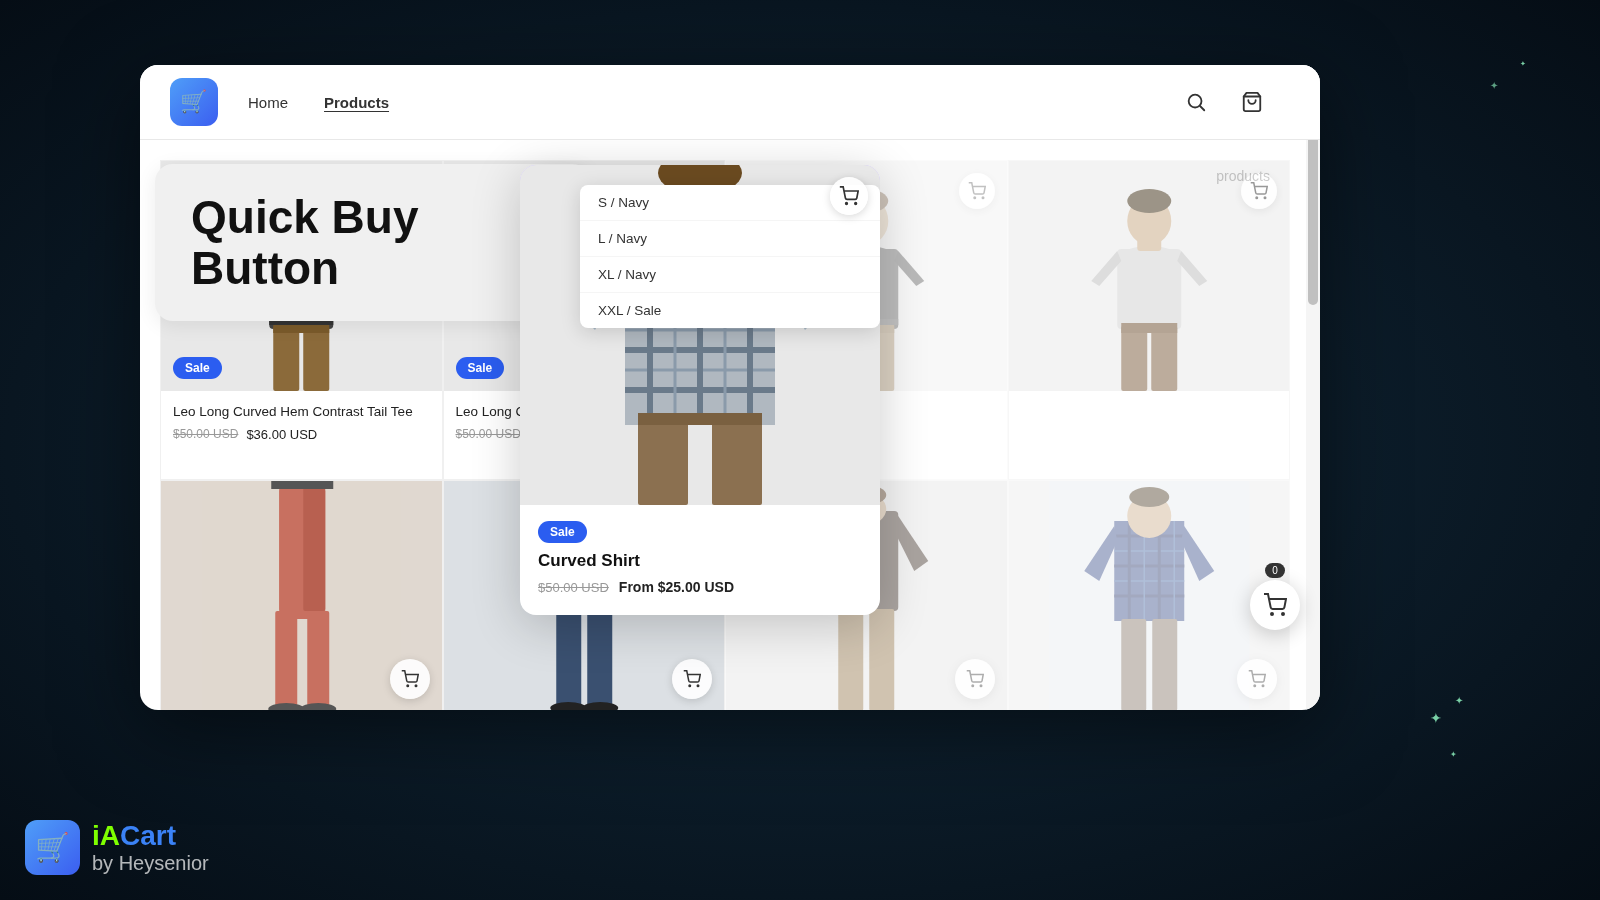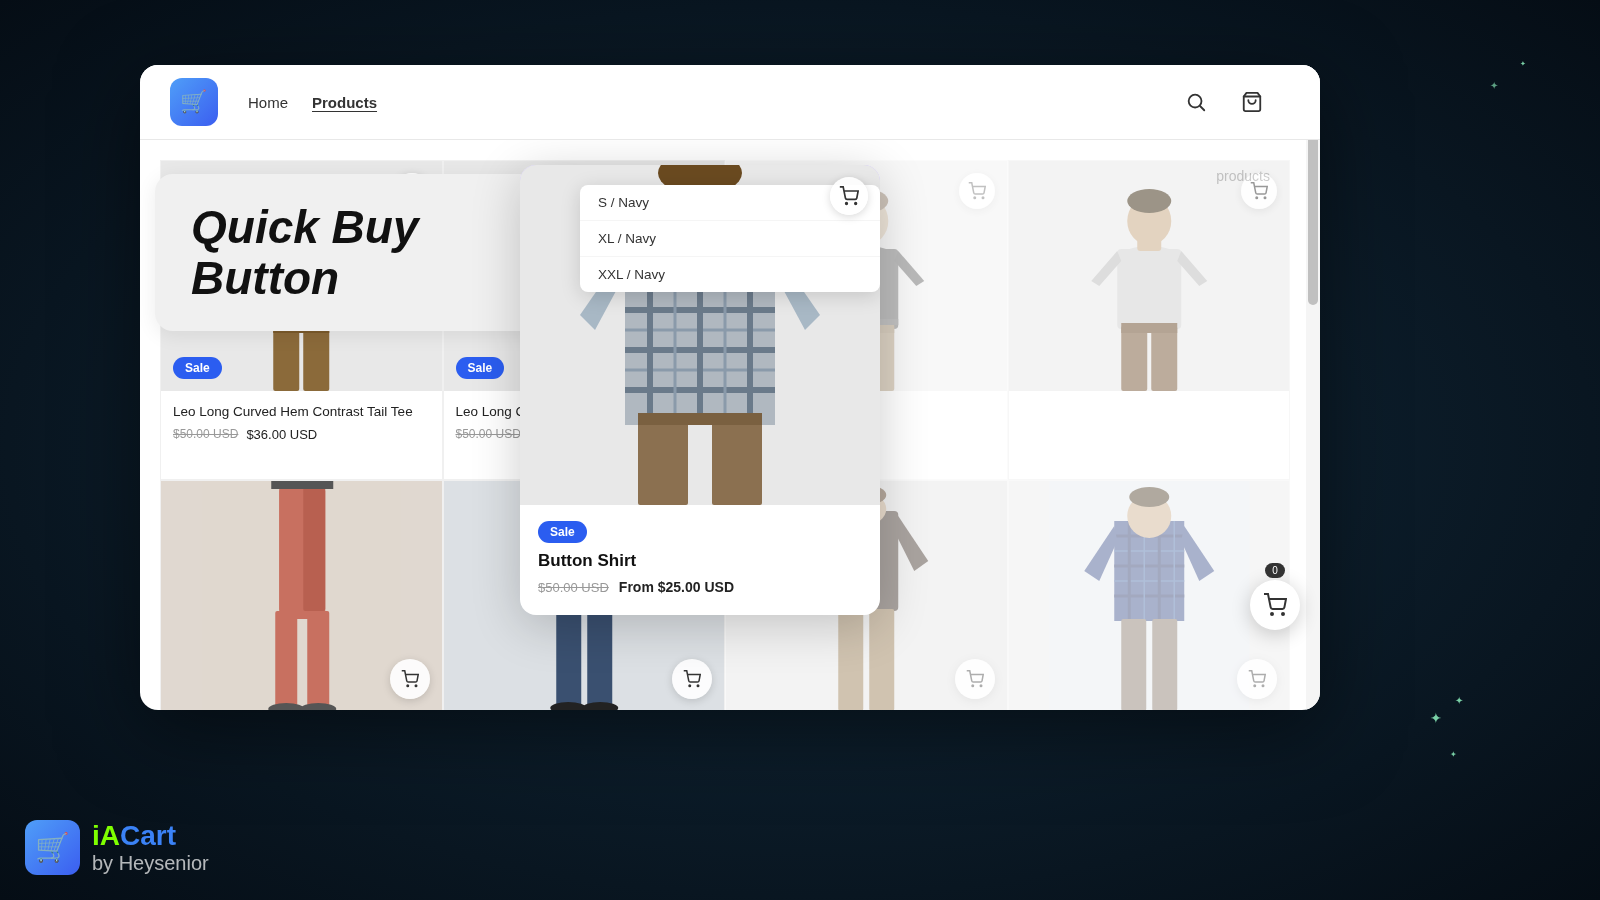--- a/index.html
+++ b/index.html
@@ -70,21 +70,21 @@
       background: linear-gradient(135deg, #4f9ef8 0%, #3b5ef0 100%);
       display: flex;
       align-items: center;
       justify-content: center;
       font-size: 22px;
     }
 
     .nav-links {
       display: flex;
       align-items: center;
-      gap: 24px;
+      gap: 36px;
       margin-left: 30px;
     }
 
     .nav-link {
       font-size: 15px;
       color: #333;
       text-decoration: none;
       cursor: pointer;
     }
 
@@ -117,29 +117,28 @@
     .content-area {
       display: flex;
       height: calc(100% - 75px);
       overflow: hidden;
       position: relative;
     }
 
     
     .quick-buy-banner {
       position: absolute;
-      top: 34px;
+      top: 24px;
       left: 15px;
       width: 435px;
       background: #f0f0f0;
       border-radius: 18px;
       padding: 28px 36px;
       z-index: 20;
       box-shadow: 0 4px 20px rgba(0,0,0,0.08);
-      font-style: italic;
     }
 
     .quick-buy-banner h1 {
       font-size: 46px;
       font-weight: 800;
       color: #111;
       line-height: 1.1;
     }
 
     
@@ -769,36 +768,37 @@
 
           <ellipse cx="180" cy="8" rx="42" ry="22" fill="#6a4a20"></ellipse>
 
           <rect x="118" y="256" width="50" height="84" fill="#8b7050" rx="2"></rect>
           <rect x="192" y="256" width="50" height="84" fill="#8b7050" rx="2"></rect>
           <rect x="118" y="248" width="124" height="12" fill="#7a6040"></rect>
         </svg>
 
         <div class="popup-dropdown">
           <div class="popup-dropdown-item">S / Navy</div>
+          <div class="popup-dropdown-item">L / Navy</div>
           <div class="popup-dropdown-item">XL / Navy</div>
-          <div class="popup-dropdown-item">XXL / Navy</div>
+          <div class="popup-dropdown-item">XXL / Sale</div>
         </div>
 
         <button class="popup-cart-btn">
           <svg width="20" height="20" viewBox="0 0 24 24" fill="none" stroke="#333" stroke-width="2">
             <circle cx="9" cy="21" r="1"></circle>
               <circle cx="20" cy="21" r="1"></circle>
             <path d="M1 1h4l2.68 13.39a2 2 0 001.99 1.61h9.72a2 2 0 001.99-1.61L23 6H6"></path>
           </svg>
         </button>
       </div>
 
       <div class="popup-info">
         <div class="sale-badge" style="position:relative;bottom:auto;left:auto;display:inline-block;margin-bottom:8px;">Sale</div>
-        <div class="popup-name">Button Shirt</div>
+        <div class="popup-name">Curved Shirt</div>
         <div class="popup-pricing">
           <span class="popup-original">$50.00 USD</span>
           <span class="popup-sale">From $25.00 USD</span>
         </div>
       </div>
     </div>
 
     <div class="floating-cart">
       <div class="floating-cart-badge">0</div>
       <button class="floating-cart-btn">

